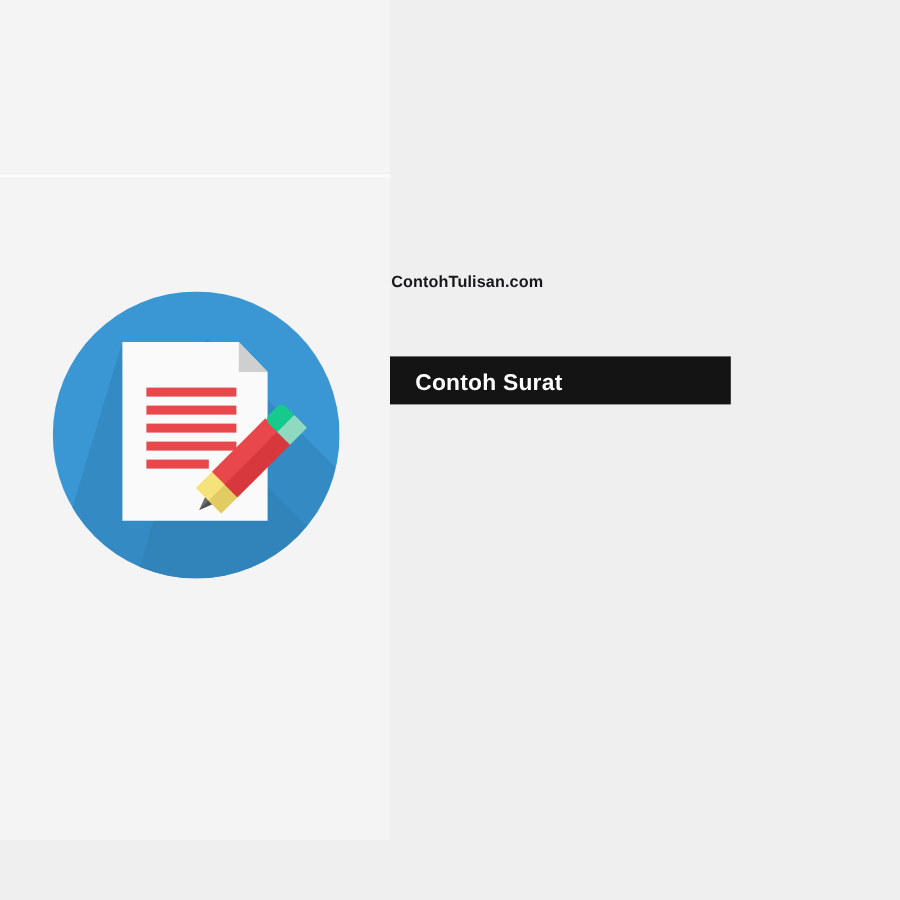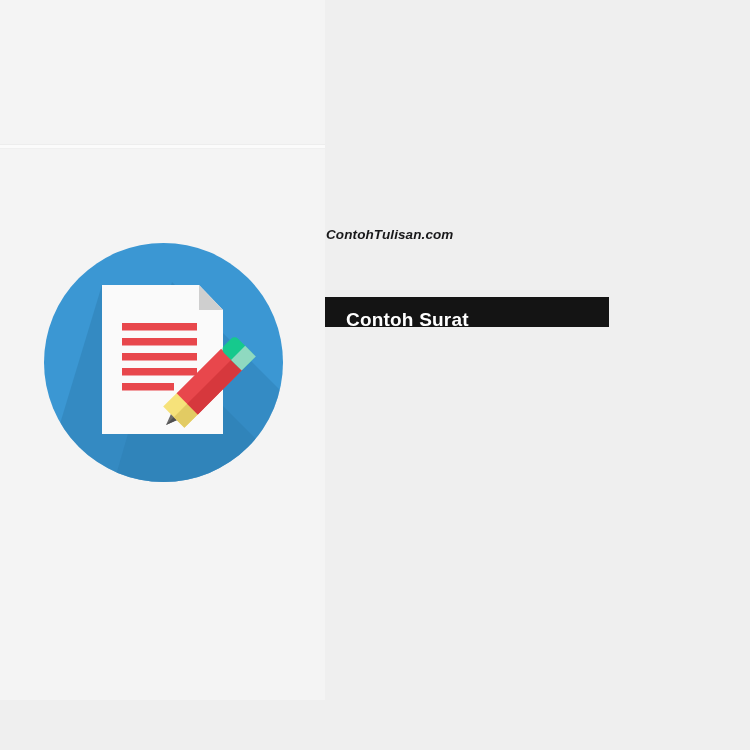--- a/index.html
+++ b/index.html
@@ -67,28 +67,27 @@
   
   .site-name {
     position: absolute;
     left: 326px;
     top: 227px;
     font-size: 13.5px;
     font-weight: bold;
     color: #18181a;
     letter-spacing: 0.1px;
     white-space: nowrap;
-    font-style: italic;
   }
   .label-banner {
     position: absolute;
     left: 325px;
     top: 297px;
     width: 284px;
-    height: 30px;
+    height: 40px;
     background: #141414;
   }
   .label-banner-text {
     position: absolute;
     left: 21px;
     top: 12px;
     font-size: 19px;
     font-weight: bold;
     color: #ffffff;
     letter-spacing: 0.2px;

